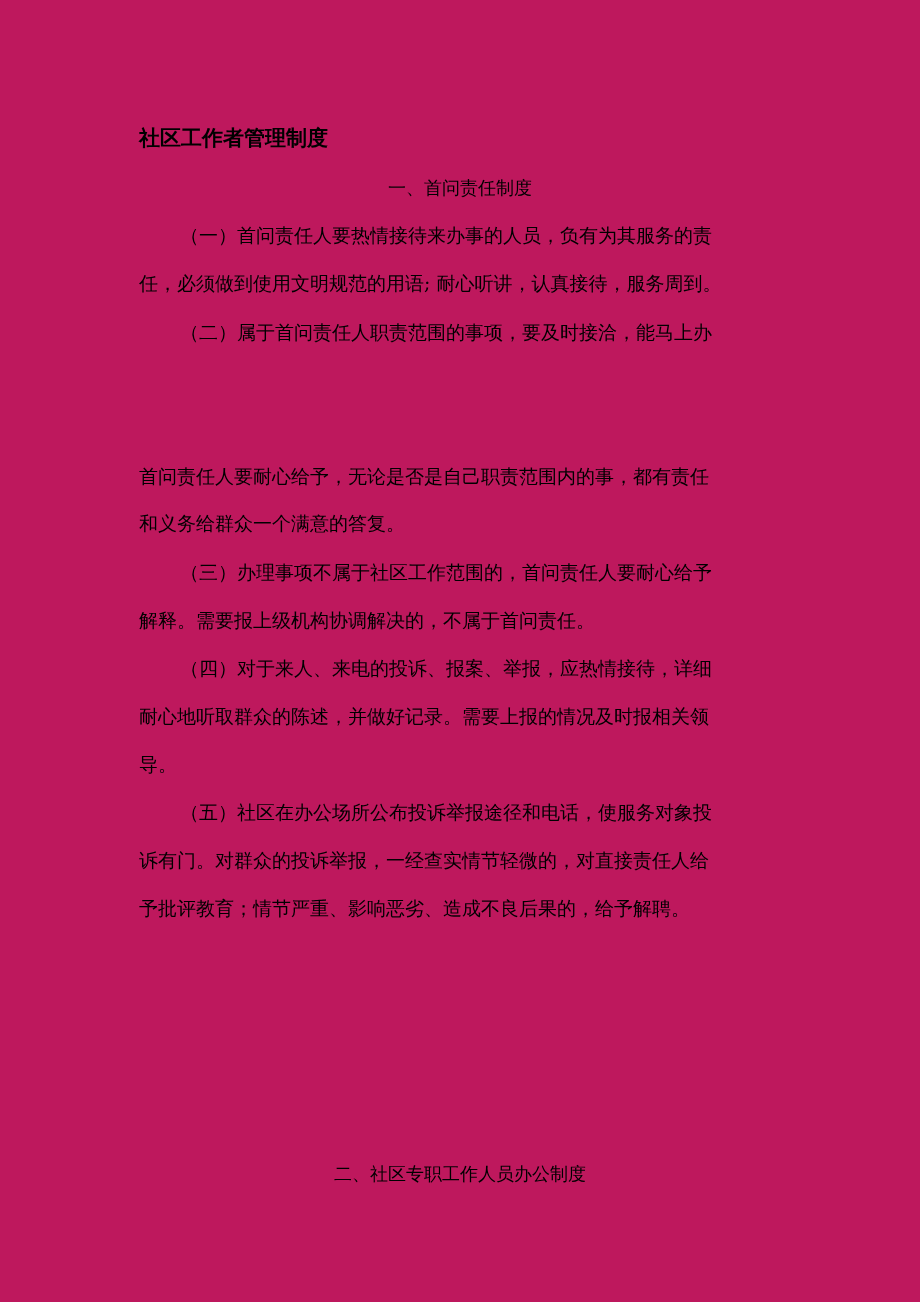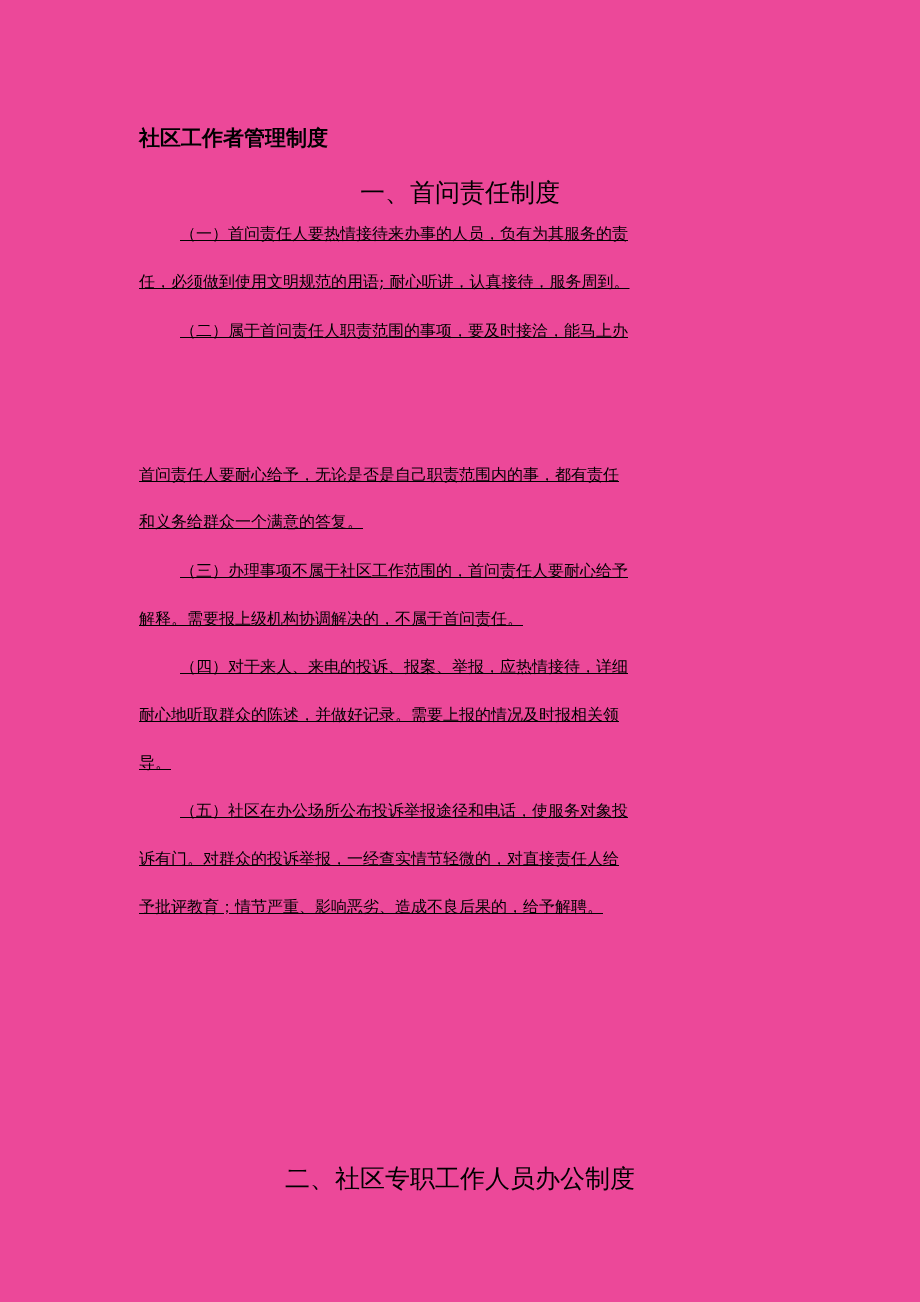--- a/index.html
+++ b/index.html
@@ -1,22 +1,22 @@
 <!DOCTYPE html>
 <html><head>
 <meta charset="utf-8">
 <style>
   html, body { margin: 0; padding: 0; background: #ffffff; }
   body { width: 920px; height: 1302px; position: relative; overflow: hidden;
          font-family: "DejaVu Serif", "Liberation Serif", serif; color: #000; }
-  .page { position: absolute; left: 0; top: 0; width: 920px; height: 1302px; background: #ec4899; }
+  .page { position: absolute; left: 0; top: 0; width: 920px; height: 1302px; background: #be185d; }
   .doc-title { position: absolute; left: 139px; top: 124px; font-size: 21px; font-weight: bold;
                font-family: "DejaVu Sans", "Liberation Sans", sans-serif; letter-spacing: 0px; }
-  .section-heading { position: absolute; left: 0; width: 920px; text-align: center; font-size: 25px; }
-  .line { position: absolute; left: 139px; font-size: 16px; white-space: nowrap; line-height: 1; text-decoration: underline; }
+  .section-heading { position: absolute; left: 0; width: 920px; text-align: center; font-size: 18px; }
+  .line { position: absolute; left: 139px; font-size: 19px; white-space: nowrap; line-height: 1; }
   .line.indent { left: 180px; }
 </style>
 </head>
 <body>
 
 <div class="page">
   <div class="doc-title">社区工作者管理制度</div>
 
   <div class="section-heading" style="top:176px;">一、首问责任制度</div>
 

